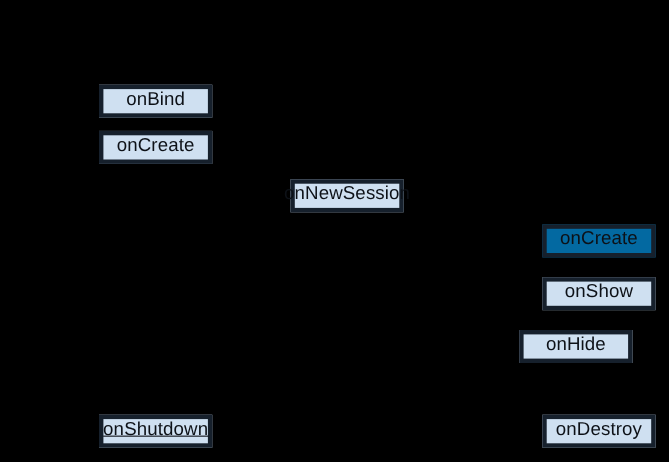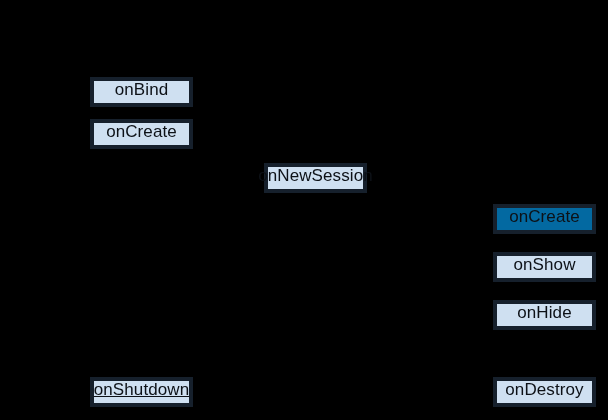--- a/index.html
+++ b/index.html
@@ -48,21 +48,21 @@
     </div>
     <div class="node" style="left: 264px; top: 163px; width: 103px; height: 30px; background: rgb(207, 224, 241); border-color: rgb(22, 32, 44); color: rgb(13, 17, 23);">
       <span class="node-label">onNewSession</span>
     </div>
     <div class="node" style="left: 493px; top: 204px; width: 103px; height: 30px; background: #0369a1; border-color: rgb(22, 32, 44); color: rgb(13, 17, 23);">
       <span class="node-label">onCreate</span>
     </div>
     <div class="node" style="left: 493px; top: 252px; width: 103px; height: 30px; background: rgb(207, 224, 241); border-color: rgb(22, 32, 44); color: rgb(13, 17, 23);">
       <span class="node-label">onShow</span>
     </div>
-    <div class="node" style="left: 493px; top: 300px; width: 103px; height: 30px; background: rgb(207, 224, 241); border-color: rgb(22, 32, 44); color: rgb(13, 17, 23);">
+    <div class="node" style="left: 472px; top: 300px; width: 103px; height: 30px; background: rgb(207, 224, 241); border-color: rgb(22, 32, 44); color: rgb(13, 17, 23);">
       <span class="node-label">onHide</span>
     </div>
     <div class="node" style="left: 90px; top: 377px; width: 103px; height: 30px; background: rgb(207, 224, 241); border-color: rgb(22, 32, 44); color: rgb(13, 17, 23); text-decoration: underline;">
       <span class="node-label">onShutdown</span>
     </div>
     <div class="node" style="left: 493px; top: 377px; width: 103px; height: 30px; background: rgb(207, 224, 241); border-color: rgb(22, 32, 44); color: rgb(13, 17, 23);">
       <span class="node-label">onDestroy</span>
     </div>
   </div>
 

